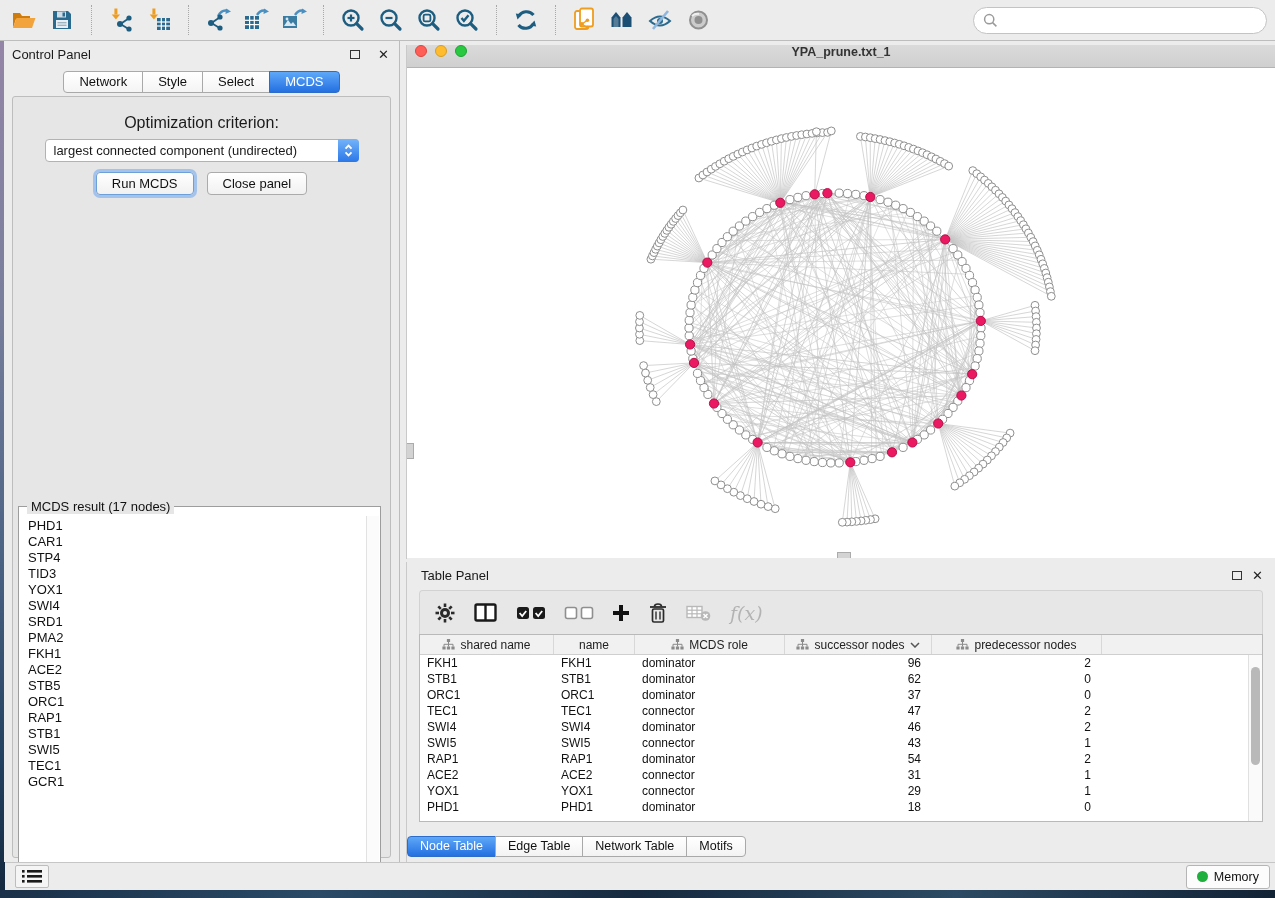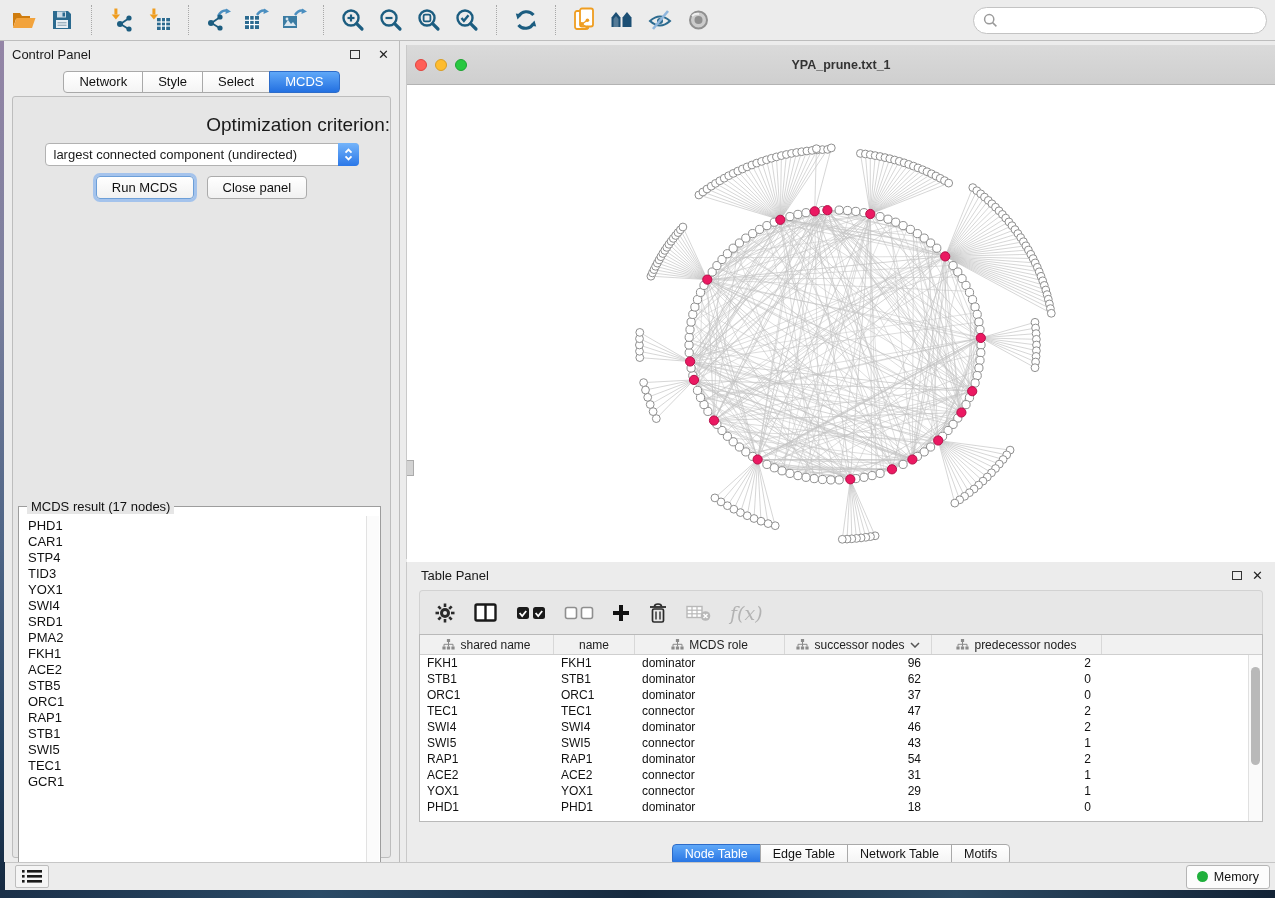--- a/index.html
+++ b/index.html
@@ -36,21 +36,21 @@
 
   .seg-tabs { display:flex; justify-content:center; margin-top:3px; position:relative; z-index:2; }
   .seg { height:22px; line-height:20px; padding:0 15px; background:linear-gradient(#ffffff,#f4f4f4);
          border:1px solid #a9a9a9; margin-left:-1px; font-size:13px; color:#111; }
   .seg:first-child { border-radius:4px 0 0 4px; margin-left:0; }
   .seg:last-child  { border-radius:0 4px 4px 0; }
   .seg.active { background:linear-gradient(#5fa8f8,#2370e1); border-color:#2d6cc9; color:#fff; }
 
   .cp-content { position:absolute; left:8px; right:8px; top:55px; bottom:4px; background:#e6e6e6;
                 border:1px solid #bdbdbd; border-radius:3px; }
-  .crit-label { text-align:right; margin-top:17px; font-size:19px; }
+  .crit-label { text-align:center; margin-top:17px; font-size:16px; }
   .select-row { display:flex; justify-content:center; margin-top:7px; }
   .select { width:314px; height:23px; background:#fff; border:1px solid #b2b2b2; border-radius:4px;
             display:flex; align-items:center; position:relative; }
   .select-text { flex:1; padding:0 8px; font-size:13px; white-space:nowrap; overflow:hidden; }
   .select-cap { width:21px; height:23px; margin:-1px -1px -1px 0; border-radius:0 4px 4px 0;
                 background:linear-gradient(#74b4fa,#2a77e8); display:flex; align-items:center; justify-content:center; }
   .btn-row { display:flex; justify-content:center; gap:13px; margin-top:10px; }
   .mac-btn { font-family:inherit; font-size:13px; height:23px; padding:0 15px; background:linear-gradient(#ffffff,#f1f1f1);
              border:1px solid #ababab; border-radius:4px; color:#111; }
   .mac-btn.focused { box-shadow:0 0 0 3px rgba(110,165,240,.55); border-color:#6d9fd8; }
@@ -59,22 +59,22 @@
                 border:1px solid #9d9d9d; }
   .result-legend { position:absolute; top:-8px; left:8px; background:#e6e6e6; padding:0 4px; font-size:13px; color:#111; }
   .result-list { position:absolute; left:1px; top:9px; bottom:1px; right:15px; overflow:hidden; padding:2px 0 0 8px; }
   .mcds-item { font-size:13px; line-height:16px; color:#111; }
   .result-scroll { position:absolute; top:9px; right:1px; bottom:1px; width:13px; background:#fbfbfb;
                    border-left:1px solid #e2e2e2; }
 
   
   .right-area { position:absolute; left:402px; top:0; right:0; height:821px; }
   .network-window { position:absolute; left:0; top:4px; right:0; height:514px; border-left:1px solid #c9c9c9; }
-  .net-titlebar { height:40px; background:linear-gradient(#dadada,#cfcfcf); border-bottom:1px solid #b3b3b3;
-                  display:flex; align-items:center; padding:0 8px; position:relative; }
+  .net-titlebar { height:23px; background:linear-gradient(#dadada,#cfcfcf); border-bottom:1px solid #b3b3b3;
+                  display:flex; align-items:flex-start; padding:0 8px; position:relative; }
   .tl { width:12px; height:12px; border-radius:50%; margin-right:8px; flex:0 0 auto; }
   .tl.red    { background:#ff5f57; border:0.5px solid #e0443e; }
   .tl.yellow { background:#febc2e; border:0.5px solid #d89e24; }
   .tl.green  { background:#28c840; border:0.5px solid #1da333; }
   .net-title { position:absolute; left:0; right:0; text-align:center; font-size:12.5px; font-weight:bold; color:#333; }
   .net-canvas { position:relative; width:100%; height:490px; background:#fff; overflow:hidden; }
   .net-canvas svg { display:block; width:869px; height:490px; }
   .handle-v { position:absolute; left:0; top:375px; width:7px; height:16px; background:#d3d3d3;
               border:1px solid #ababab; border-left:none; }
   .handle-h { position:absolute; left:430px; bottom:0; width:14px; height:6px; background:#d3d3d3;
@@ -96,21 +96,21 @@
   .th { display:flex; align-items:center; justify-content:center; gap:5px; font-size:12px; color:#222;
         border-right:1px solid #d8d8d8; overflow:hidden; white-space:nowrap; }
   .th:last-child { border-right:none; }
   .t-body { position:absolute; left:0; right:14px; top:20px; bottom:0; overflow:hidden; }
   .t-row { display:grid; grid-template-columns:134px 81px 150px 147px 170px 1fr; height:16px; }
   .td { font-size:12px; line-height:16px; padding:0 7px; white-space:nowrap; overflow:hidden; color:#111; }
   .td.num { text-align:right; padding-right:11px; }
   .t-scroll { position:absolute; top:20px; right:0; bottom:0; width:14px; background:#fafafa; border-left:1px solid #e0e0e0; }
   .t-thumb { position:absolute; left:2px; right:2px; top:12px; height:98px; background:#b9b9b9; border-radius:5px; }
 
-  .table-tabs { display:flex; justify-content:center; margin-top:22px; }
+  .table-tabs { display:flex; margin-top:14px; }
   .ttab { height:21px; line-height:19px; padding:0 12px; background:linear-gradient(#ffffff,#f3f3f3);
           border:1px solid #a9a9a9; margin-left:-1px; font-size:12.5px; color:#111; }
   .ttab:first-child { border-radius:4px 0 0 4px; margin-left:0; }
   .ttab:last-child  { border-radius:0 4px 4px 0; }
   .ttab.active { background:linear-gradient(#5fa8f8,#2370e1); border-color:#2d6cc9; color:#fff; }
 
   
   .statusbar { position:absolute; left:5px; top:862px; width:1275px; height:28px; background:#ececec;
                border-top:1px solid #c6c6c6; display:flex; align-items:center; padding:0 10px; }
   .sb-left { width:34px; height:23px; background:#f5f5f5; border:1px solid #bdbdbd; border-radius:2px;

